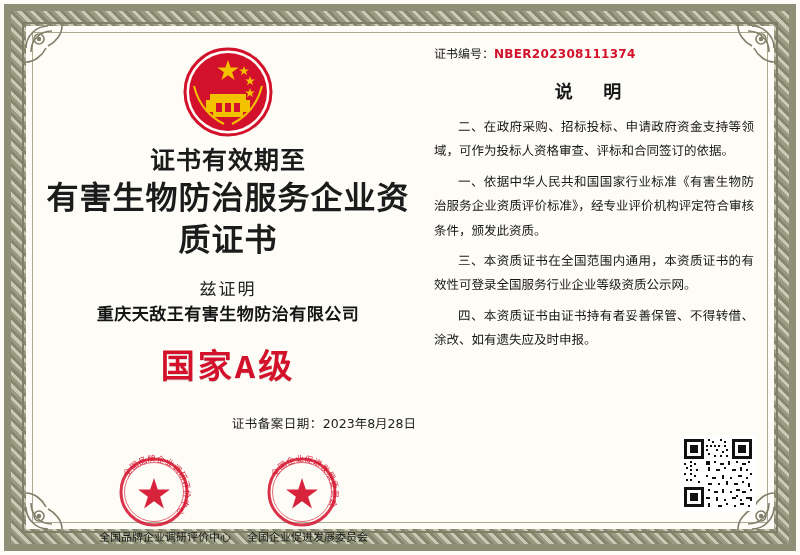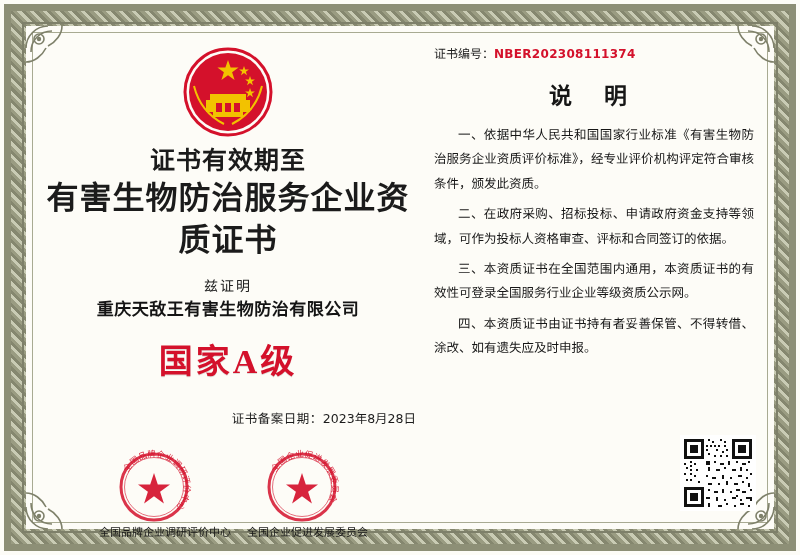--- a/index.html
+++ b/index.html
@@ -97,37 +97,37 @@
     font-size: 25px;
     letter-spacing: 1px;
     color: #1b1b1b;
     line-height: 1.32;
   }
   .title-main .l2 { font-size: 32px; }
 
   .certify-word {
     margin-top: 14px;
     font-family: "DejaVu Serif", "Liberation Serif", serif;
-    font-size: 14px;
+    font-size: 17px;
     color: #222;
     letter-spacing: 2px;
   }
 
   .company {
     margin-top: 0;
     font-family: "DejaVu Serif", "Liberation Serif", serif;
     font-size: 17px;
     font-weight: bold;
     color: #141414;
     letter-spacing: 0.5px;
   }
 
   .grade {
     margin-top: 14px;
-    font-family: Liberation Serif, serif;
+    font-family: Liberation Mono, monospace;
     font-size: 34px;
     font-weight: bold;
     color: #d4112b;
     letter-spacing: 3px;
     text-shadow: 0 1px 0 rgba(0,0,0,0.12);
   }
 
   .dates {
     margin-top: 24px;
     font-size: 12.5px;
@@ -178,21 +178,21 @@
   }
   .cert-no .num {
     color: #d4112b;
     font-weight: bold;
     letter-spacing: 0.3px;
   }
 
   .notice-title {
     text-align: center;
     font-family: "DejaVu Serif", "Liberation Serif", serif;
-    font-size: 23px;
+    font-size: 18px;
     font-weight: bold;
     letter-spacing: 12px;
     color: #161616;
     margin-bottom: 12px;
   }
 
   .notice-item {
     font-size: 12.5px;
     line-height: 1.95;
     color: #161616;
@@ -359,22 +359,22 @@
     </div>
 
     <div class="right">
 
       <div class="cert-no">
         <span>证书编号：</span><span class="num">NBER202308111374</span>
       </div>
 
       <div class="notice-title">说 明</div>
 
+      <div class="notice-item">二、在政府采购、招标投标、申请政府资金支持等领域，可作为投标人资格审查、评标和合同签订的依据。</div>
       <div class="notice-item">一、依据中华人民共和国国家行业标准《有害生物防治服务企业资质评价标准》，经专业评价机构评定符合审核条件，颁发此资质。</div>
-      <div class="notice-item">二、在政府采购、招标投标、申请政府资金支持等领域，可作为投标人资格审查、评标和合同签订的依据。</div>
       <div class="notice-item">三、本资质证书在全国范围内通用，本资质证书的有效性可登录全国服务行业企业等级资质公示网。</div>
       <div class="notice-item">四、本资质证书由证书持有者妥善保管、不得转借、涂改、如有遗失应及时申报。</div>
 
       <div class="qr">
         <svg width="76" height="76" viewBox="0 0 76 76" shape-rendering="crispEdges">
           <rect width="76" height="76" fill="#ffffff"></rect>
           <g fill="#111111">
 
             <rect x="4" y="4" width="20" height="20"></rect>
             <rect x="7" y="7" width="14" height="14" fill="#fff"></rect>

